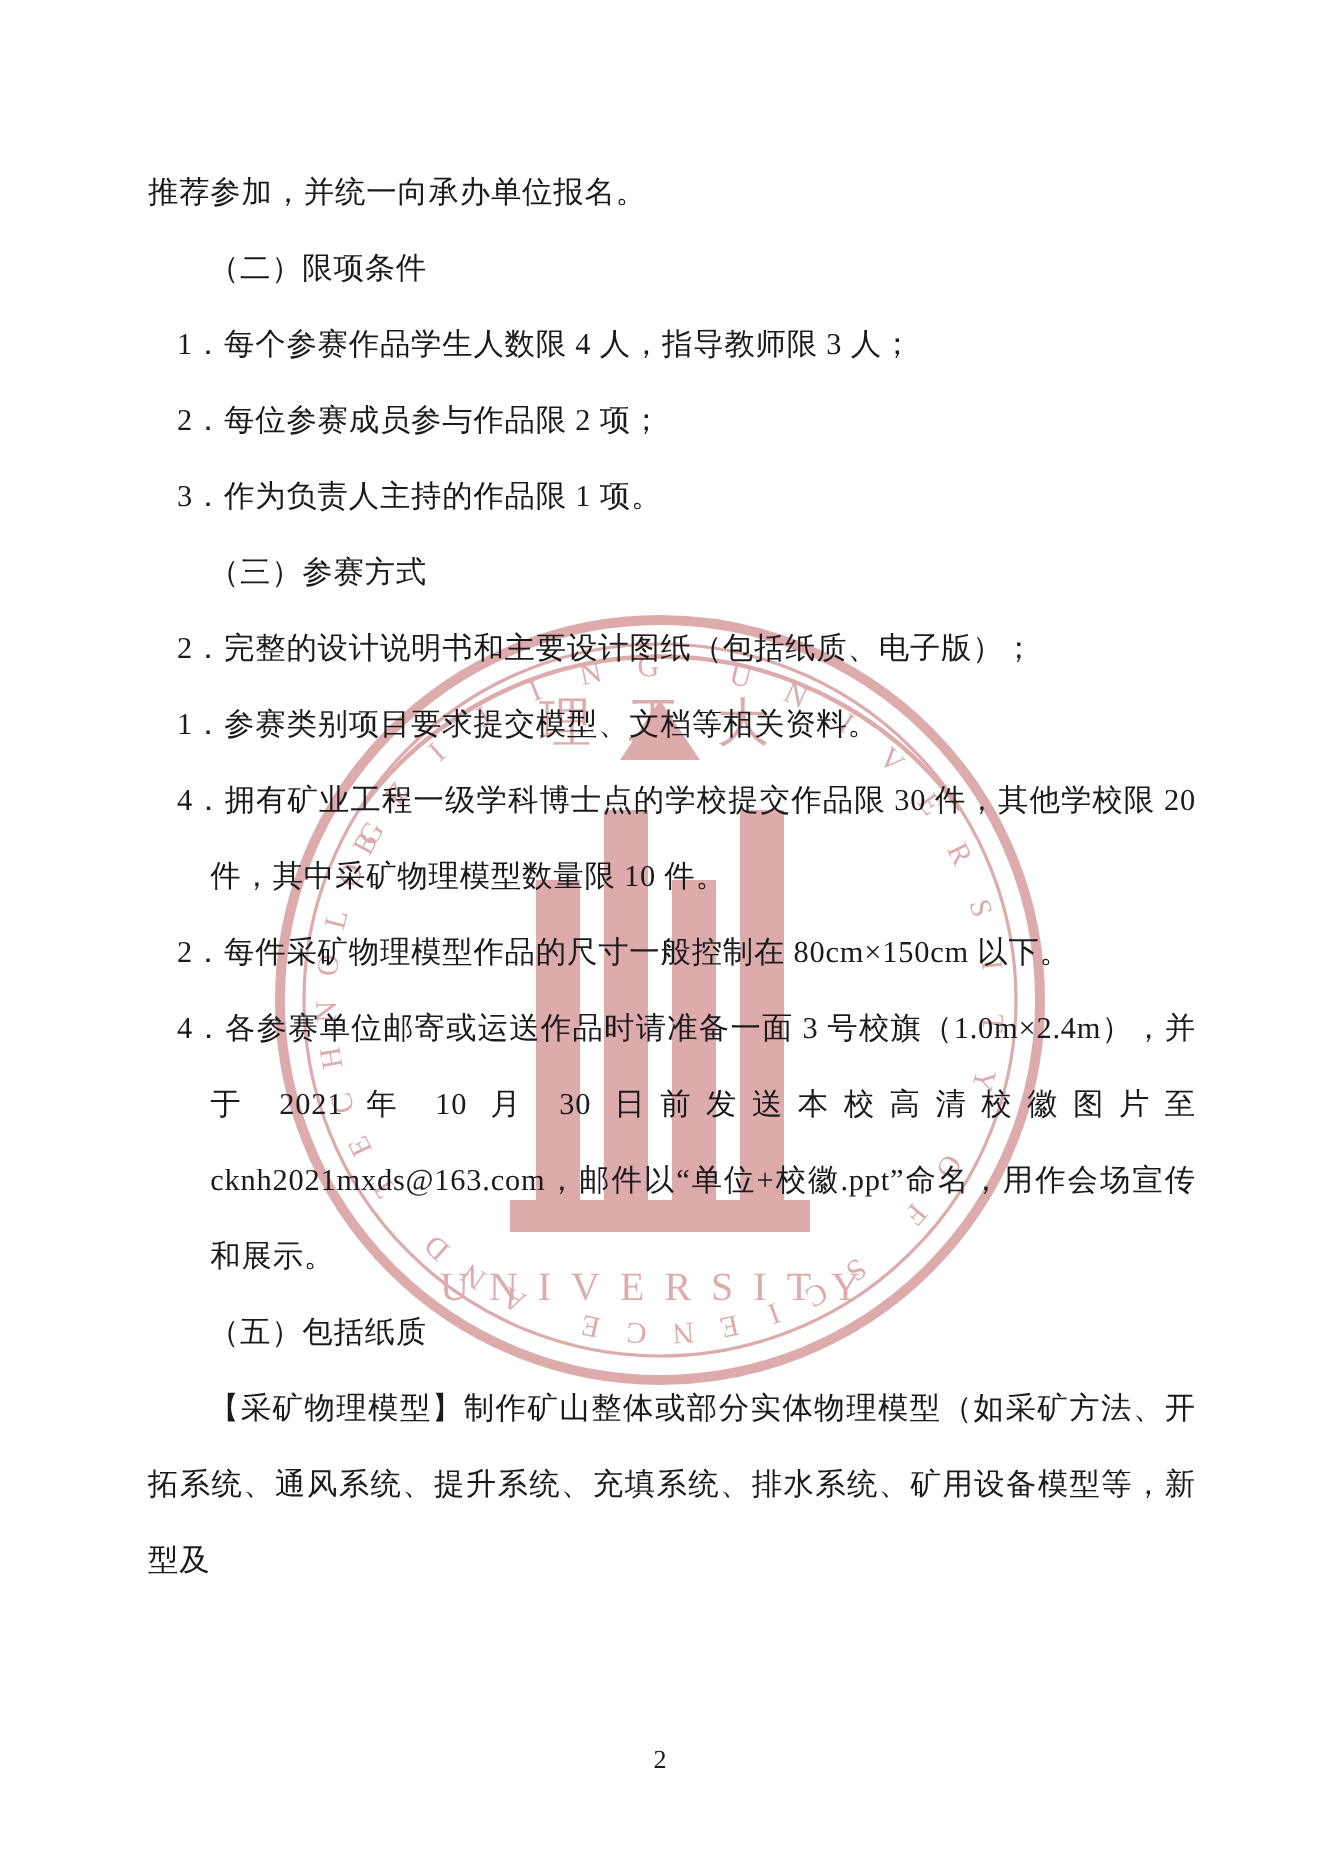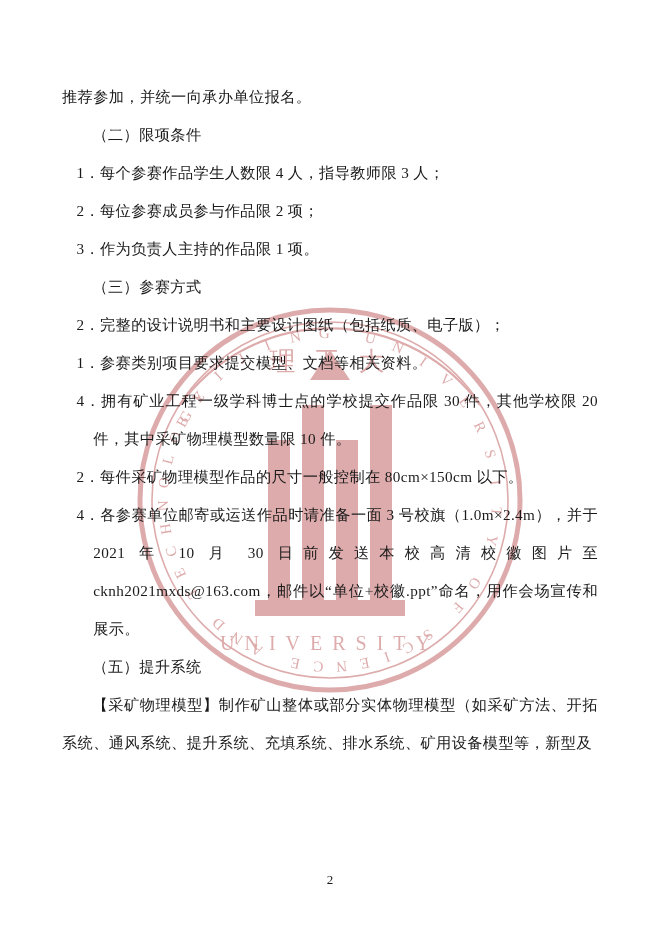--- a/index.html
+++ b/index.html
@@ -25,21 +25,21 @@
     pointer-events: none;
     z-index: 0;
   }
   .content {
     position: relative;
     z-index: 2;
     padding: 78px 62px 0 62px;
     box-sizing: border-box;
   }
   p {
-    margin: 0 0 0 0;
+    margin: 0 0 0 12px;
     font-size: 15.2px;
     line-height: 38px;
     letter-spacing: 0.4px;
   }
   .indent2 {
     text-indent: 2em;
   }
   .hang {
     padding-left: 2.05em;
     text-indent: -1.1em;
@@ -135,18 +135,18 @@
     <p class="heading">（二）限项条件</p>
     <p class="hang just">1．每个参赛作品学生人数限 4 人，指导教师限 3 人；</p>
     <p class="hang just">2．每位参赛成员参与作品限 2 项；</p>
     <p class="hang just">3．作为负责人主持的作品限 1 项。</p>
     <p class="heading">（三）参赛方式</p>
     <p class="hang just">2．完整的设计说明书和主要设计图纸（包括纸质、电子版）；</p>
     <p class="hang just">1．参赛类别项目要求提交模型、文档等相关资料。</p>
     <p class="hang just">4．拥有矿业工程一级学科博士点的学校提交作品限 30 件，其他学校限 20 件，其中采矿物理模型数量限 10 件。</p>
     <p class="hang just">2．每件采矿物理模型作品的尺寸一般控制在 80cm×150cm 以下。</p>
     <p class="hang just">4．各参赛单位邮寄或运送作品时请准备一面 3 号校旗（1.0m×2.4m），并于 2021 年 10 月 30 日前发送本校高清校徽图片至 cknh2021mxds@163.com，邮件以“单位+校徽.ppt”命名，用作会场宣传和展示。</p>
-    <p class="heading">（五）提升系统</p>
+    <p class="heading">（五）包括纸质</p>
     <p class="indent2 just">【采矿物理模型】制作矿山整体或部分实体物理模型（如采矿方法、开拓系统、通风系统、提升系统、充填系统、排水系统、矿用设备模型等，新型及</p>
   </div>
 
   <div class="pagenum">2</div>
 </div>
 
 </body></html>

